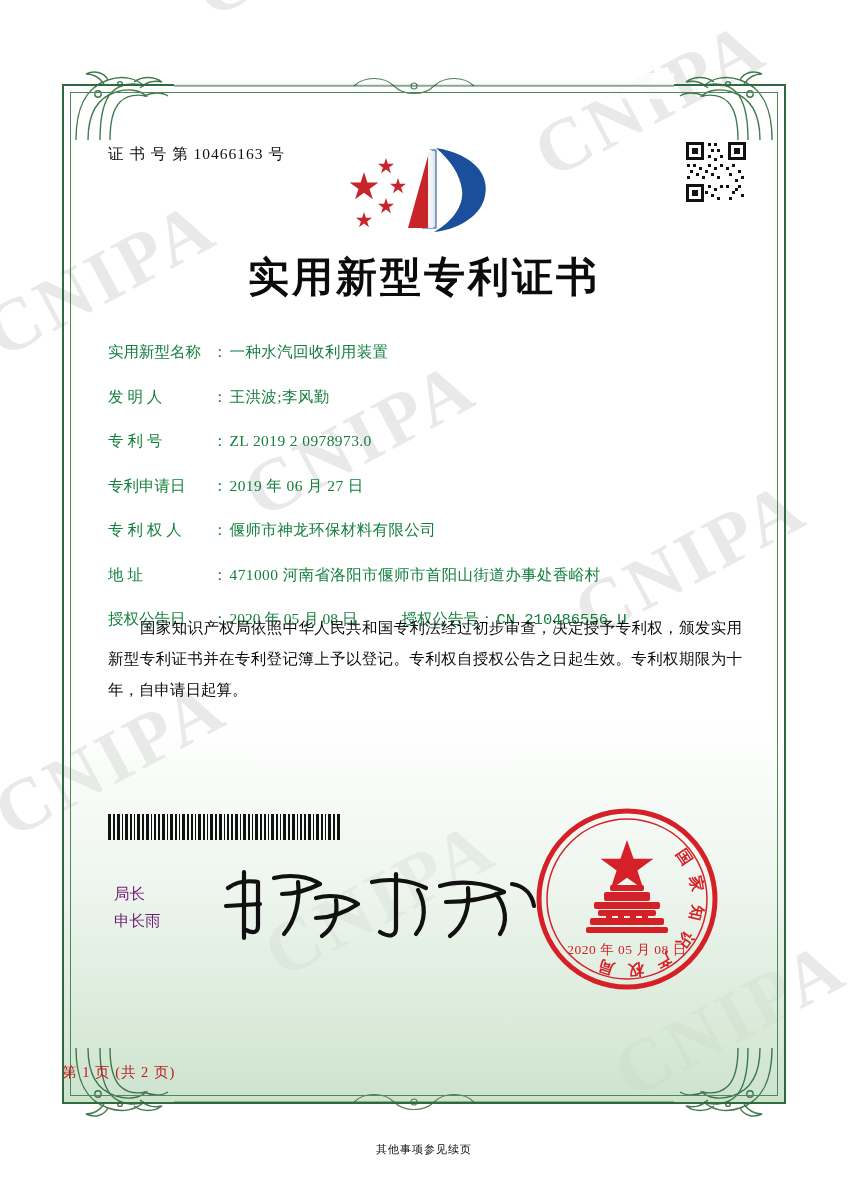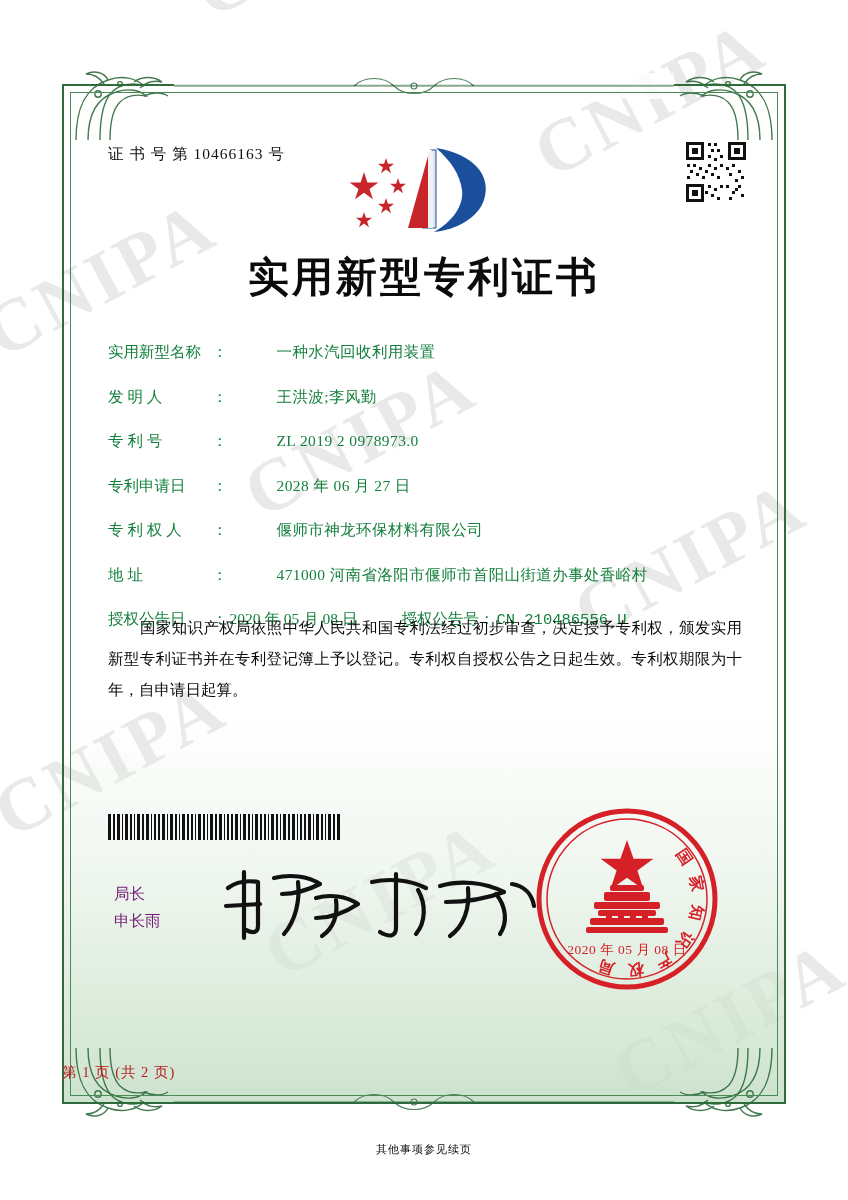--- a/index.html
+++ b/index.html
@@ -163,21 +163,20 @@
   .field-label {
     width: 104px;
     flex: 0 0 104px;
     letter-spacing: 0px;
     white-space: nowrap;
   }
   .field-sep { flex: 0 0 auto; padding-right: 2px; }
   .field-value {
     flex: 1 1 auto;
     letter-spacing: 0.4px;
-    margin-left: 47px;
   }
   .inline-second {
     margin-left: 44px;
     display:flex;
     align-items: baseline;
     font-family: Liberation Mono, monospace;
   }
   .inline-second .field-label {
     width: auto;
     flex: 0 0 auto;
@@ -444,21 +443,21 @@
 
       <div class="field-row">
         <span class="field-label">专    利    号</span>
         <span class="field-sep">：</span>
         <span class="field-value">ZL 2019 2 0978973.0</span>
       </div>
 
       <div class="field-row">
         <span class="field-label">专利申请日</span>
         <span class="field-sep">：</span>
-        <span class="field-value">2028 年 06 月 27 日</span>
+        <span class="field-value">2019 年 06 月 27 日</span>
       </div>
 
       <div class="field-row">
         <span class="field-label">专 利 权 人</span>
         <span class="field-sep">：</span>
         <span class="field-value">偃师市神龙环保材料有限公司</span>
       </div>
 
       <div class="field-row">
         <span class="field-label">地        址</span>

